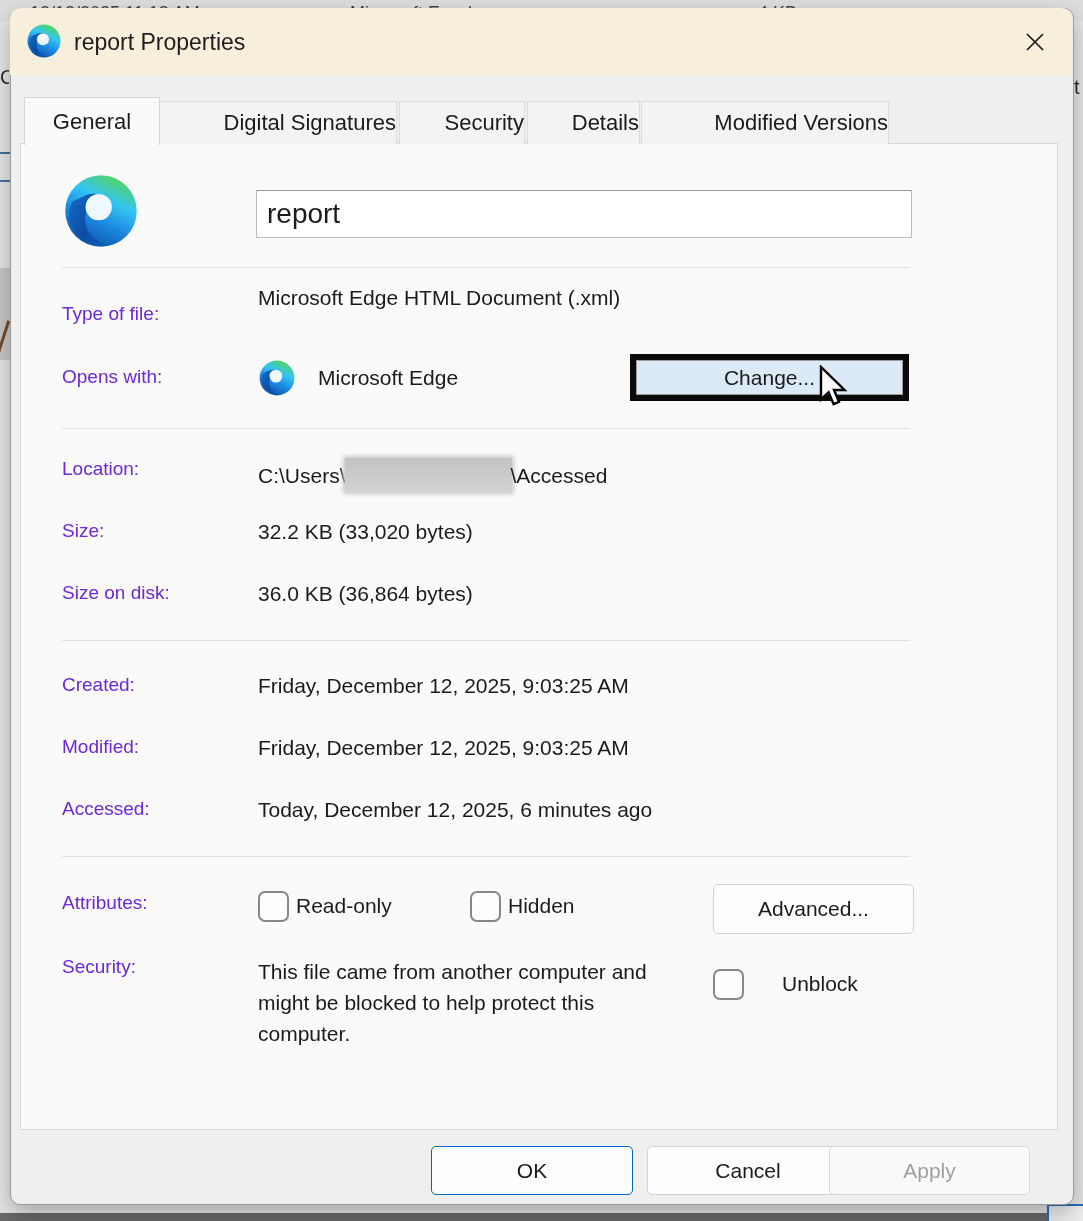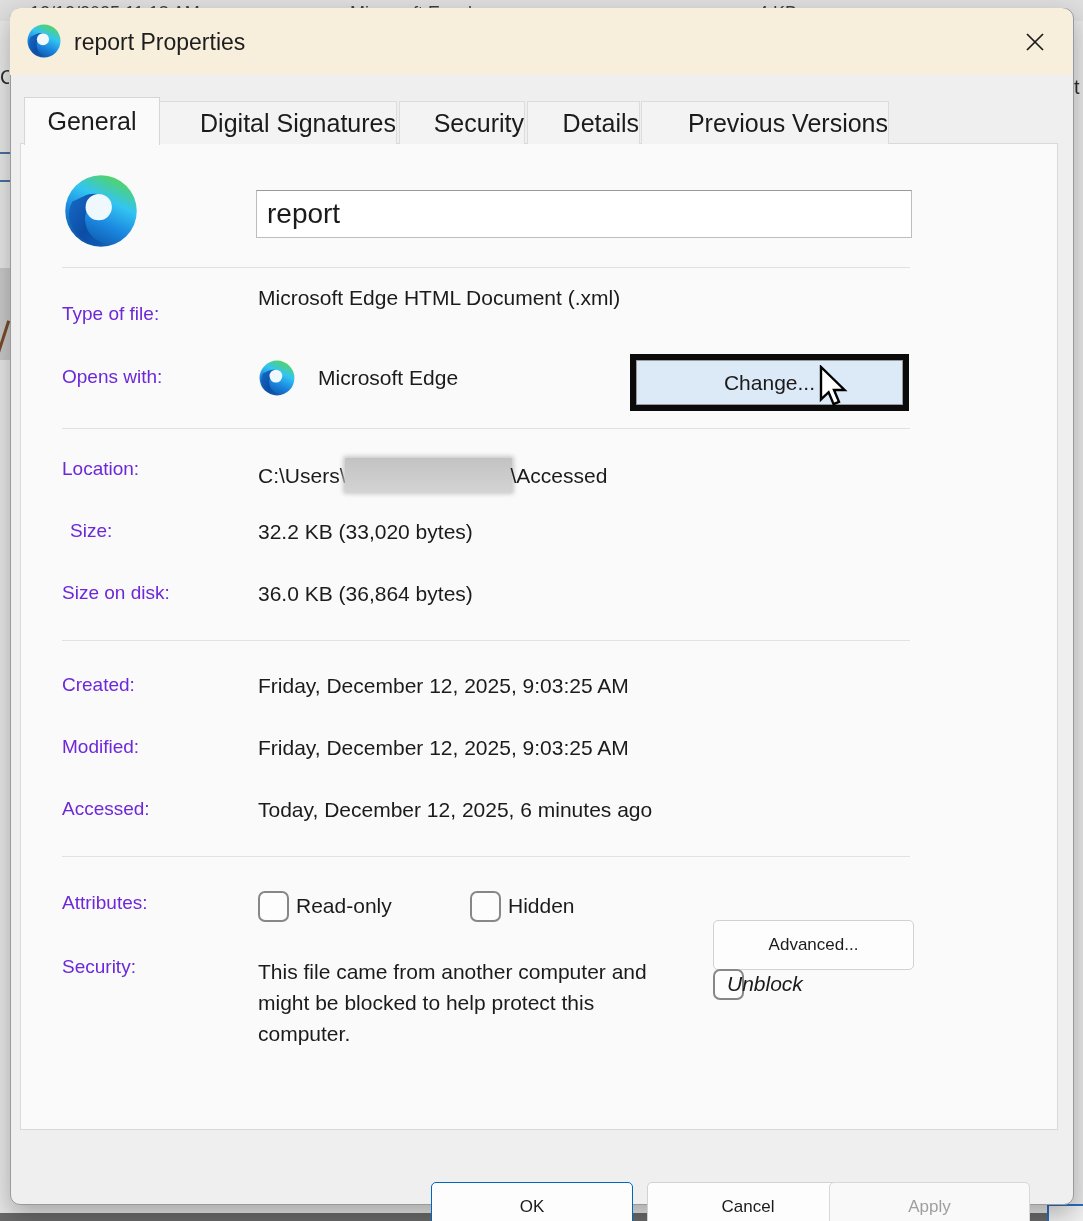--- a/index.html
+++ b/index.html
@@ -24,21 +24,21 @@
     z-index:3;
   }
   .titlebar{
     position:absolute; left:10px; top:8px; width:1062px; height:67px;
     background:#f7efdc; border-radius:10px 10px 0 0; z-index:4;
   }
   .title-text{position:absolute; left:74px; top:29px; font-size:23px; color:#1d1d1d; z-index:5;}
   .edge{position:absolute; z-index:5;}
   .close-btn{position:absolute; left:1012px; top:22px; width:46px; height:40px; display:flex; align-items:center; justify-content:center; z-index:6; cursor:default;}
   
-  .tab{position:absolute; display:flex; align-items:center; justify-content:center; font-size:25px; z-index:5;}
+  .tab{position:absolute; display:flex; align-items:center; justify-content:center; font-size:22px; z-index:5;}
   .tab.active{top:97px; height:47px; background:#fafafa; border:1px solid #d6d6d6; border-bottom:none; z-index:7;}
   .tab.inactive{top:101px; height:42px; background:#f3f3f3; border:1px solid #dcdcdc; border-bottom:none;justify-content:flex-end;}
   .panel{
     position:absolute; left:20px; top:143px; width:1036px; height:985px;
     background:#fafafa; border:1px solid #d9d9d9; z-index:4;
   }
   
   .abs{position:absolute; z-index:8;}
   .lbl{font-size:19px; color:#6d28d9; white-space:nowrap;}
   .val{font-size:21px; color:#1b1b1b; white-space:nowrap;}
@@ -52,27 +52,27 @@
     display:inline-block; width:167px; height:34px; vertical-align:-9px; margin:0 -1px;
     background:linear-gradient(#c2c2c2,#d3d3d3);
     box-shadow:0 0 4px 2px rgba(197,197,197,.95); border-radius:1px;
   }
   .checkbox{
     position:absolute; width:27px; height:27px; background:#fdfdfd;
     border:2px solid #878787; border-radius:7px; z-index:8; cursor:default;
   }
   .btn{
     position:absolute; display:flex; align-items:center; justify-content:center;
-    font-size:17px; color:#1b1b1b; background:#fdfdfd; border:1px solid #d2d2d2;
-    border-radius:5px; z-index:8; cursor:default;margin-top:36px;
+    font-size:21px; color:#1b1b1b; background:#fdfdfd; border:1px solid #d2d2d2;
+    border-radius:5px; z-index:8; cursor:default;
   }
   .btn.default{border:1px solid #0067c0;}
   .btn.disabled{background:#f9f9f9; border-color:#d8d8d8; color:#9f9f9f;}
   .change-btn{
-    position:absolute; left:630px; top:354px; width:279px; height:57px;
+    position:absolute; left:630px; top:354px; width:279px; height:47px;
     background:#dce9f6; border:6px solid #0b0b0b; box-sizing:border-box;
     box-shadow:inset 0 0 0 1px #9a9a9a;
     display:flex; align-items:center; justify-content:center;
     font-size:21px; color:#1b1b1b; z-index:9; cursor:default;
   }
   .cursor{position:absolute; left:819px; top:365px; z-index:12;}
   .security-text{font-size:21px; line-height:31px; width:400px; white-space:normal;}
 </style>
 </head>
 <body>
@@ -135,21 +135,21 @@
   <div class="tab inactive" style="left:158px;width:237px;">
       <span>Digital Signatures</span>
     </div>
   <div class="tab inactive" style="left:399px;width:124px;">
       <span>Security</span>
     </div>
   <div class="tab inactive" style="left:527px;width:111px;">
       <span>Details</span>
     </div>
   <div class="tab inactive" style="left:641px;width:246px;">
-      <span>Previous Versions</span>
+      <span>Modified Versions</span>
     </div>
 
   <div class="panel"></div>
 
   <svg class="edge" style="left:62px;top:172px;" width="78" height="78" viewBox="0 0 48 48">
       <use href="#edgeLogo"></use>
     </svg>
   <input class="name-input" type="text" value="report" style="">
 
   <div class="sep" style="top:267px;"></div>
@@ -169,21 +169,21 @@
     <polygon points="1,1 1,17.2 4.8,13.6 7.3,19.6 10,18.4 7.5,12.5 12.8,12.5" fill="#ffffff" stroke="#000000" stroke-width="1.2"></polygon>
   </svg>
 
   <div class="sep" style="top:428px;"></div>
 
   <span class="abs lbl" style="left:62px;top:458px;">Location:</span>
   <span class="abs val" style="left:258px;top:458px;">
     <span>C:\Users\</span><span class="redacted"></span><span>\Accessed</span>
   </span>
 
-  <span class="abs lbl" style="left:62px;top:520px;margin-left:8px;">Size:</span>
+  <span class="abs lbl" style="left:62px;top:520px;">Size:</span>
   <span class="abs val" style="left:258px;top:520px;">32.2 KB (33,020 bytes)</span>
 
   <span class="abs lbl" style="left:62px;top:582px;">Size on disk:</span>
   <span class="abs val" style="left:258px;top:582px;">36.0 KB (36,864 bytes)</span>
 
   <div class="sep" style="top:640px;"></div>
 
   <span class="abs lbl" style="left:62px;top:674px;">Created:</span>
   <span class="abs val" style="left:258px;top:674px;">Friday, December 12, 2025, 9:03:25 AM</span>
 
@@ -200,21 +200,21 @@
   <span class="abs val" style="left:296px;top:894px;">Read-only</span>
   <div class="checkbox" style="left:470px;top:891px;"></div>
   <span class="abs val" style="left:508px;top:894px;">Hidden</span>
   <div class="btn" style="left:713px;top:884px;width:199px;height:48px;">
     <span>Advanced...</span>
   </div>
 
   <span class="abs lbl" style="left:62px;top:956px;">Security:</span>
   <div class="abs security-text" style="left:258px;top:956px;">This file came from another computer and might be blocked to help protect this computer.</div>
   <div class="checkbox" style="left:713px;top:969px;"></div>
-  <span class="abs val" style="left:727px;top:972px;font-style:italic;">Unblock</span>
+  <span class="abs val" style="left:782px;top:972px;">Unblock</span>
 
   <div class="btn default" style="left:431px;top:1146px;width:200px;height:47px;">
     <span>OK</span>
   </div>
   <div class="btn" style="left:647px;top:1146px;width:200px;height:47px;">
     <span>Cancel</span>
   </div>
   <div class="btn disabled" style="left:829px;top:1146px;width:199px;height:47px;">
     <span>Apply</span>
   </div>

